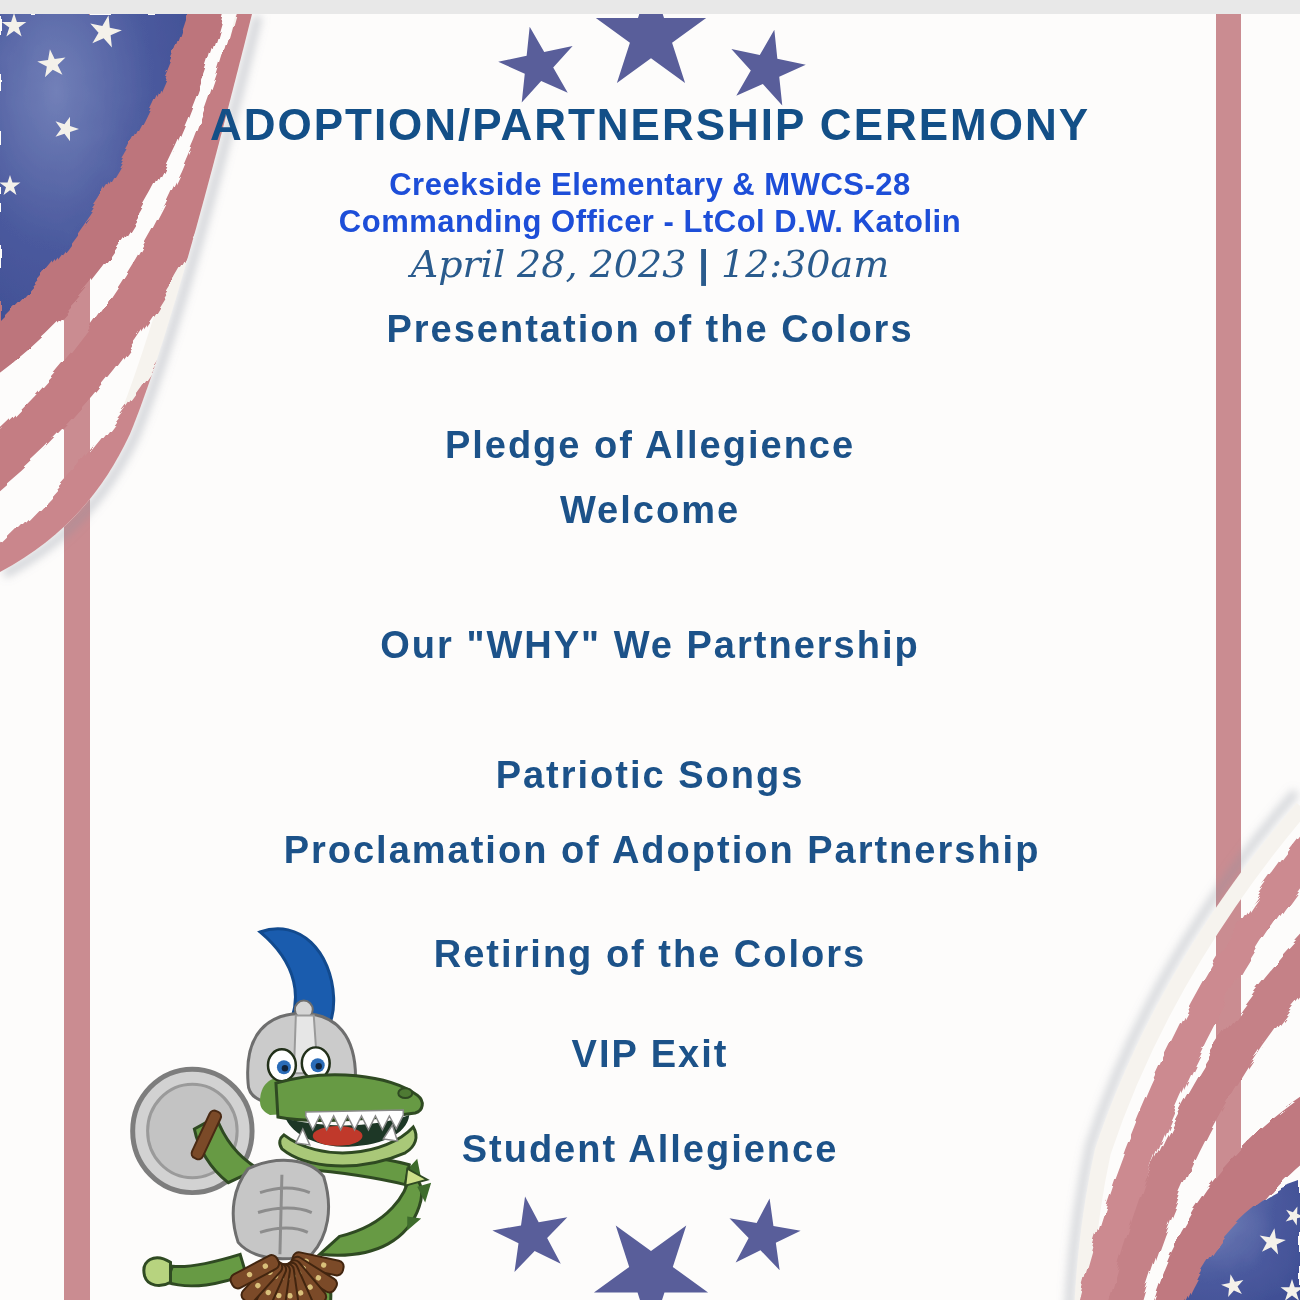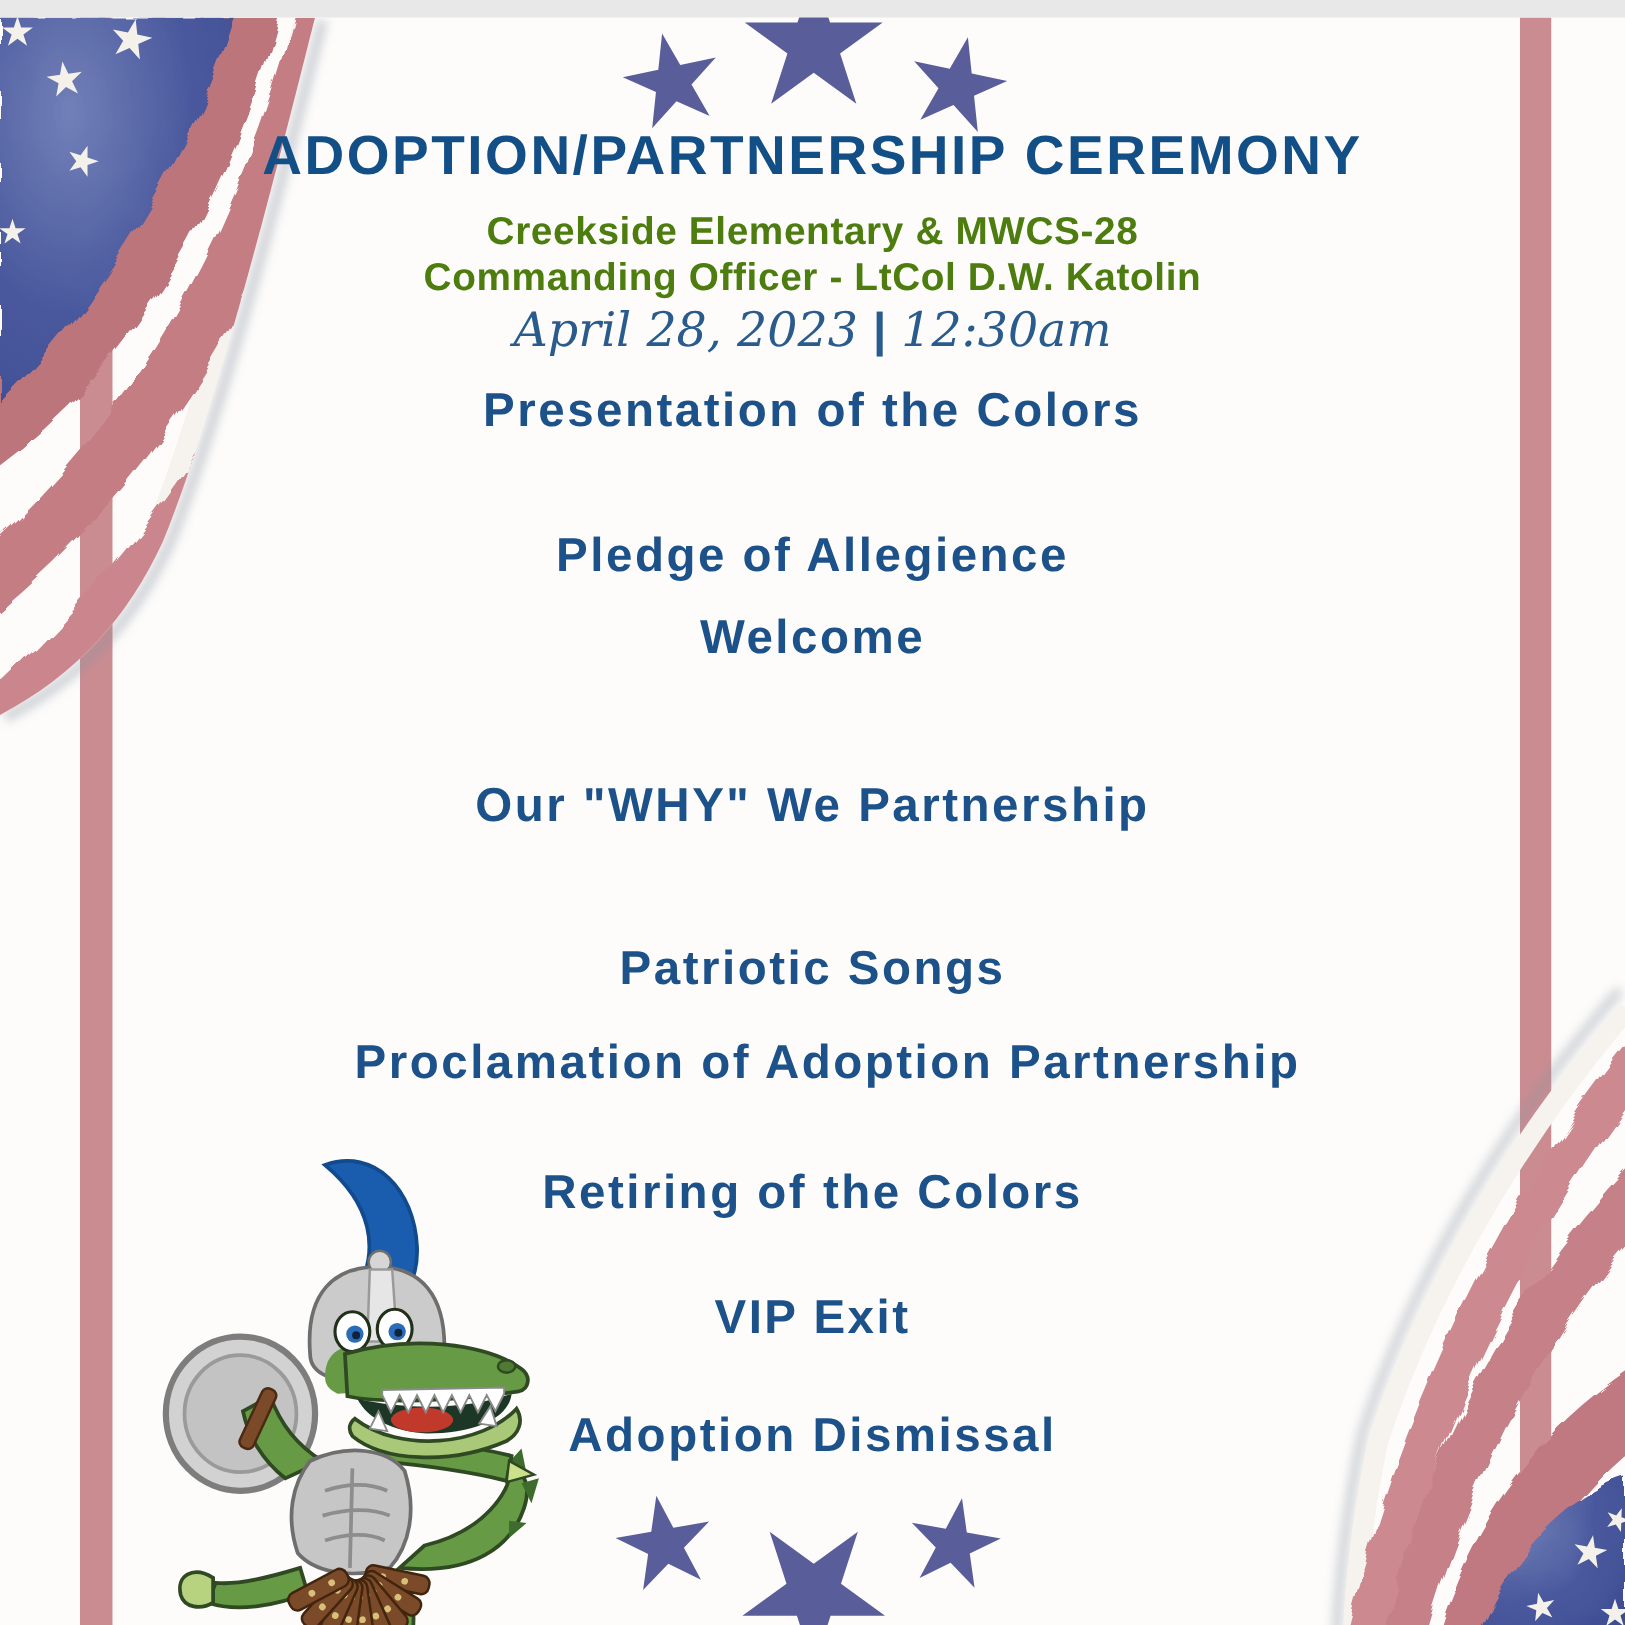--- a/index.html
+++ b/index.html
@@ -16,21 +16,21 @@
   .flag{position:absolute;pointer-events:none;}
   .flag.tl{left:0;top:0;}
   .flag.br{left:1040px;top:760px;}
   
   .star{position:absolute;overflow:visible;}
   
   .mascot{position:absolute;left:90px;top:912px;}
   
   .txt{position:absolute;left:0;width:100%;text-align:center;white-space:nowrap;}
   .title{top:88px;font-size:44px;line-height:46px;font-weight:bold;letter-spacing:2px;color:#134f87;}
-  .subtitle{top:152px;font-size:31px;line-height:37px;font-weight:bold;color:#4d7c0f;letter-spacing:.5px;}
+  .subtitle{top:152px;font-size:31px;line-height:37px;font-weight:bold;color:#1d4ed8;letter-spacing:.5px;}
   .dateline{top:227px;font-size:38px;line-height:46px;color:#2a5b8d;font-family:"DejaVu Serif",serif;font-style:italic;}
   .dateline .sep{font-style:normal;font-weight:bold;padding:0 12px;font-family:"Liberation Sans",sans-serif;}
   .program-item{font-size:38px;line-height:44px;font-weight:bold;letter-spacing:2px;color:#1c5289;}
   .pi-0{top:293px;} .pi-1{top:409px;} .pi-2{top:474px;} .pi-3{top:609px;}
   .pi-4{top:739px;} .pi-5{top:814px;padding-left:12px;} .pi-6{top:918px;} .pi-7{top:1018px;} .pi-8{top:1113px;}
 </style>
 </head>
 <body>
 
 <div id="page">
@@ -242,15 +242,15 @@
   </div>
 
   <div class="txt program-item pi-0">Presentation of the Colors</div>
   <div class="txt program-item pi-2">Welcome</div>
   <div class="txt program-item pi-1">Pledge of Allegience</div>
   <div class="txt program-item pi-3">Our "WHY" We Partnership</div>
   <div class="txt program-item pi-4">Patriotic Songs</div>
   <div class="txt program-item pi-5">Proclamation of Adoption Partnership</div>
   <div class="txt program-item pi-7">VIP Exit</div>
   <div class="txt program-item pi-6">Retiring of the Colors</div>
-  <div class="txt program-item pi-8">Adoption Dismissal</div>
+  <div class="txt program-item pi-8">Student Allegience</div>
 
 </div>
 
 </body></html>

